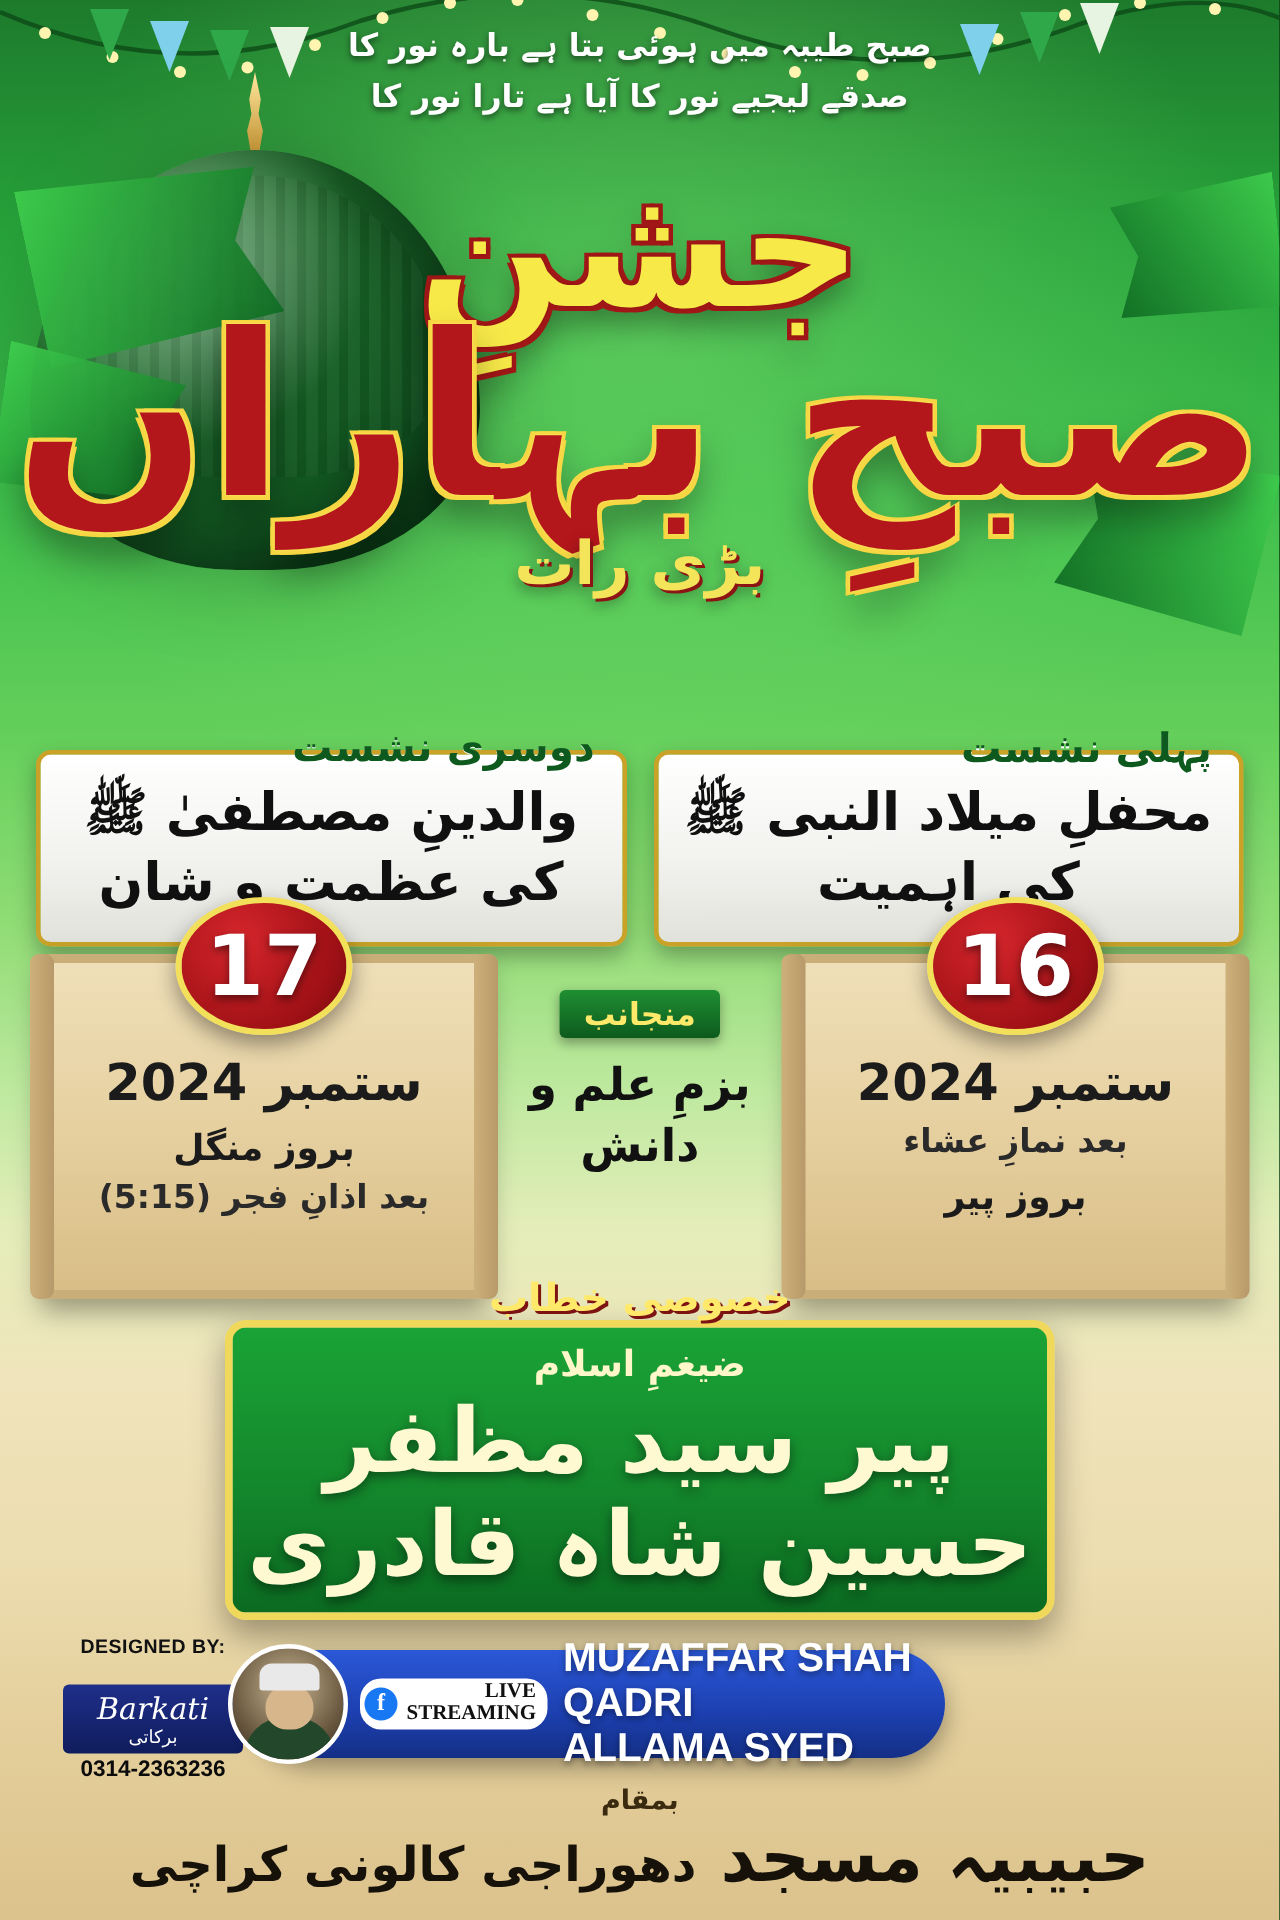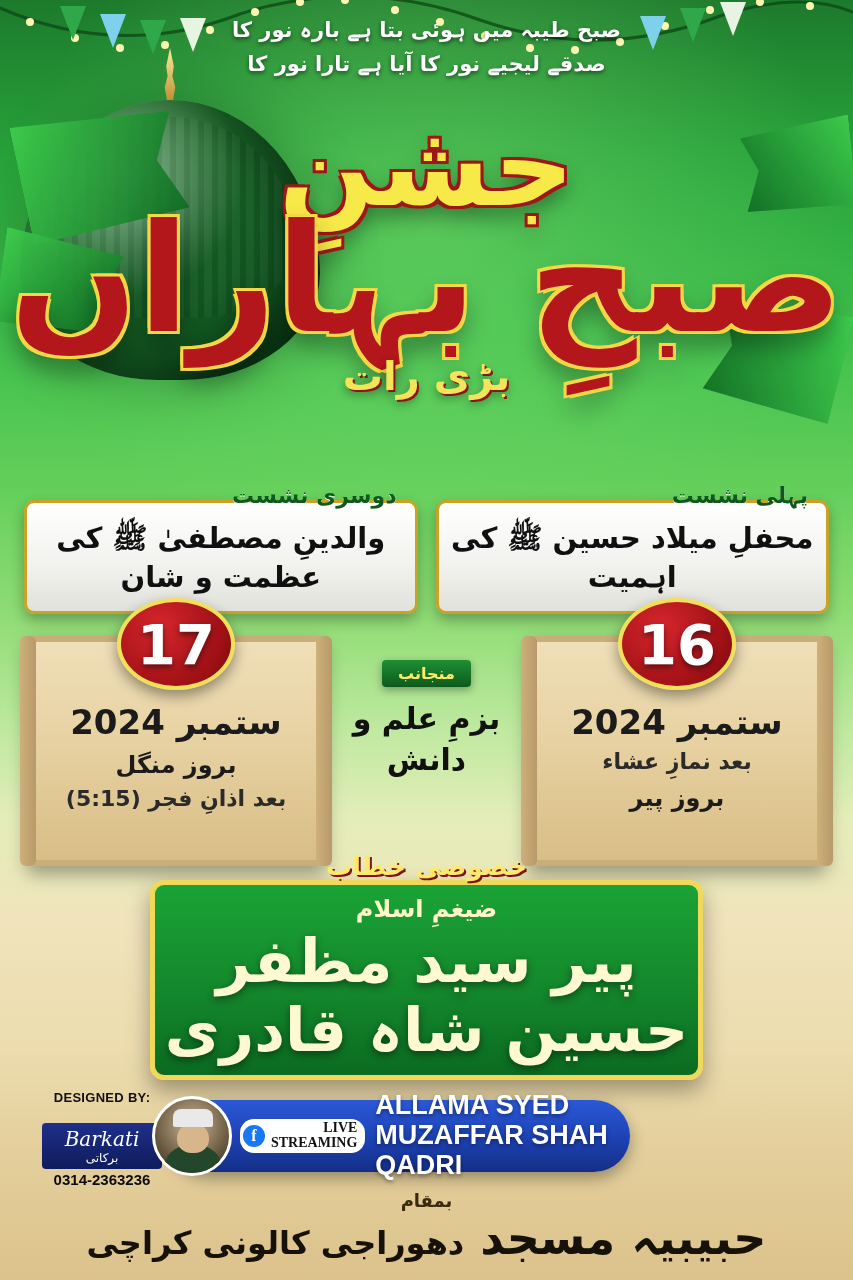--- a/index.html
+++ b/index.html
@@ -117,28 +117,28 @@
     border-radius: 10px;
     padding: 16px 12px 14px;
     box-shadow: 0 6px 14px rgba(0,0,0,.3);
     text-align: center;
     direction: rtl;
   }
   .session-tag {
     position: absolute; top: -20px; right: 18px;
     direction: rtl;
     font-family: "DejaVu Sans", sans-serif;
-    font-size: 22px; font-weight: bold;
+    font-size: 27px; font-weight: bold;
     color: #0e5a1e;
     text-shadow: 0 1px 0 #fff;
   }
   .session-text {
     font-family: "DejaVu Sans", sans-serif;
     direction: rtl;
-    font-size: 29px; font-weight: bold;
+    font-size: 35px; font-weight: bold;
     color: #101010;
     line-height: 1.35;
   }
 
   
   .dates {
     position: absolute; left: 26px; right: 26px; top: 636px;
     display: flex; flex-direction: row-reverse; justify-content: space-between;
   }
   .scroll {
@@ -183,21 +183,21 @@
   .date-sub  { font-size: 24px; margin-top: 6px; }
   .date-time { font-size: 22px; margin-top: 4px; color:#2a2a2a; }
 
   .center-note {
     position: absolute; left: 50%; top: 660px; transform: translateX(-50%);
     width: 200px; text-align: center; direction: rtl;
   }
   .center-ribbon {
     display: inline-block;
     background: linear-gradient(180deg,#1f8f33,#0d5a1d);
-    color: #ffe96a; font-weight: bold; font-size: 16px;
+    color: #ffe96a; font-weight: bold; font-size: 21px;
     font-family: "DejaVu Sans", sans-serif;
     padding: 4px 16px; border-radius: 4px;
     box-shadow: 0 3px 8px rgba(0,0,0,.35);
   }
   .center-text {
     margin-top: 12px;
     font-family: "DejaVu Sans", sans-serif;
     direction: rtl; font-size: 30px; font-weight: bold; color:#111;
     line-height: 1.35;
   }
@@ -382,21 +382,21 @@
 
   <div class="title-block">
     <div class="jashn">جشنِ</div>
     <div class="subeb">صبحِ بہاراں</div>
     <div class="bari-raat">بڑی رات</div>
   </div>
 
   <div class="sessions">
     <div class="session">
       <div class="session-tag">پہلی نشست</div>
-      <div class="session-text">محفلِ میلاد حسین ﷺ کی اہمیت</div>
+      <div class="session-text">محفلِ میلاد النبی ﷺ کی اہمیت</div>
     </div>
     <div class="session">
       <div class="session-tag">دوسری نشست</div>
       <div class="session-text">والدینِ مصطفیٰ ﷺ کی عظمت و شان</div>
     </div>
   </div>
 
   <div class="dates">
     <div class="scroll">
       <div class="date-badge">
@@ -443,22 +443,22 @@
       <div class="cap"></div>
     </div>
     <div class="fb-badge">
       <div class="fb-circle">f</div>
       <div class="fb-text">
         <div>LIVE</div>
         <div>STREAMING</div>
       </div>
     </div>
     <div class="live-name">
+      <div>MUZAFFAR SHAH QADRI</div>
       <div>ALLAMA SYED</div>
-      <div>MUZAFFAR SHAH QADRI</div>
     </div>
   </div>
 
   <div class="footer">
     <div class="venue-mark">بمقام</div>
     <div class="venue">
       <span>حبیبیہ مسجد</span>
       <span class="venue-sub">دھوراجی کالونی کراچی</span>
     </div>
   </div>

